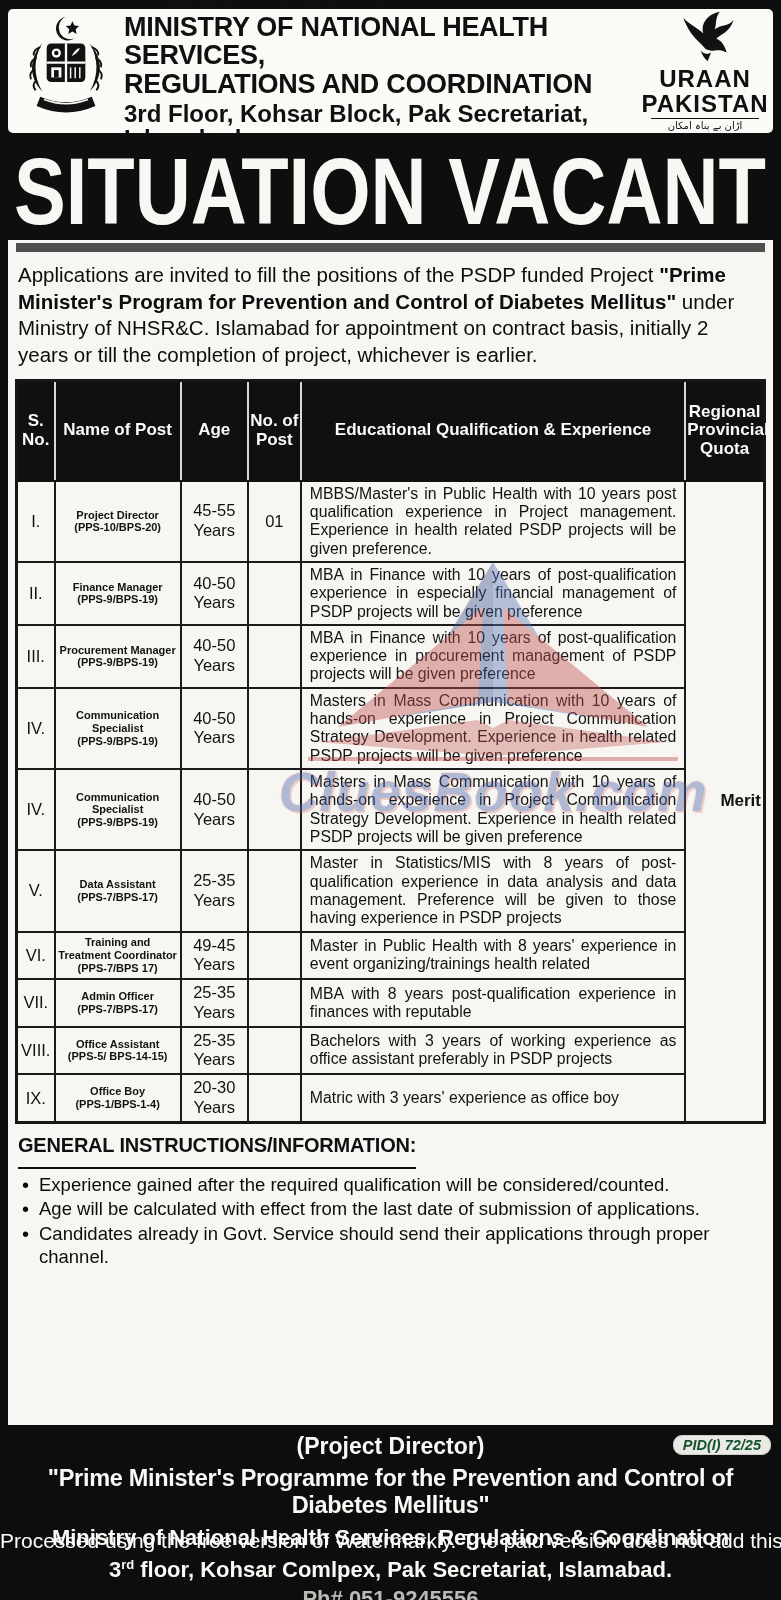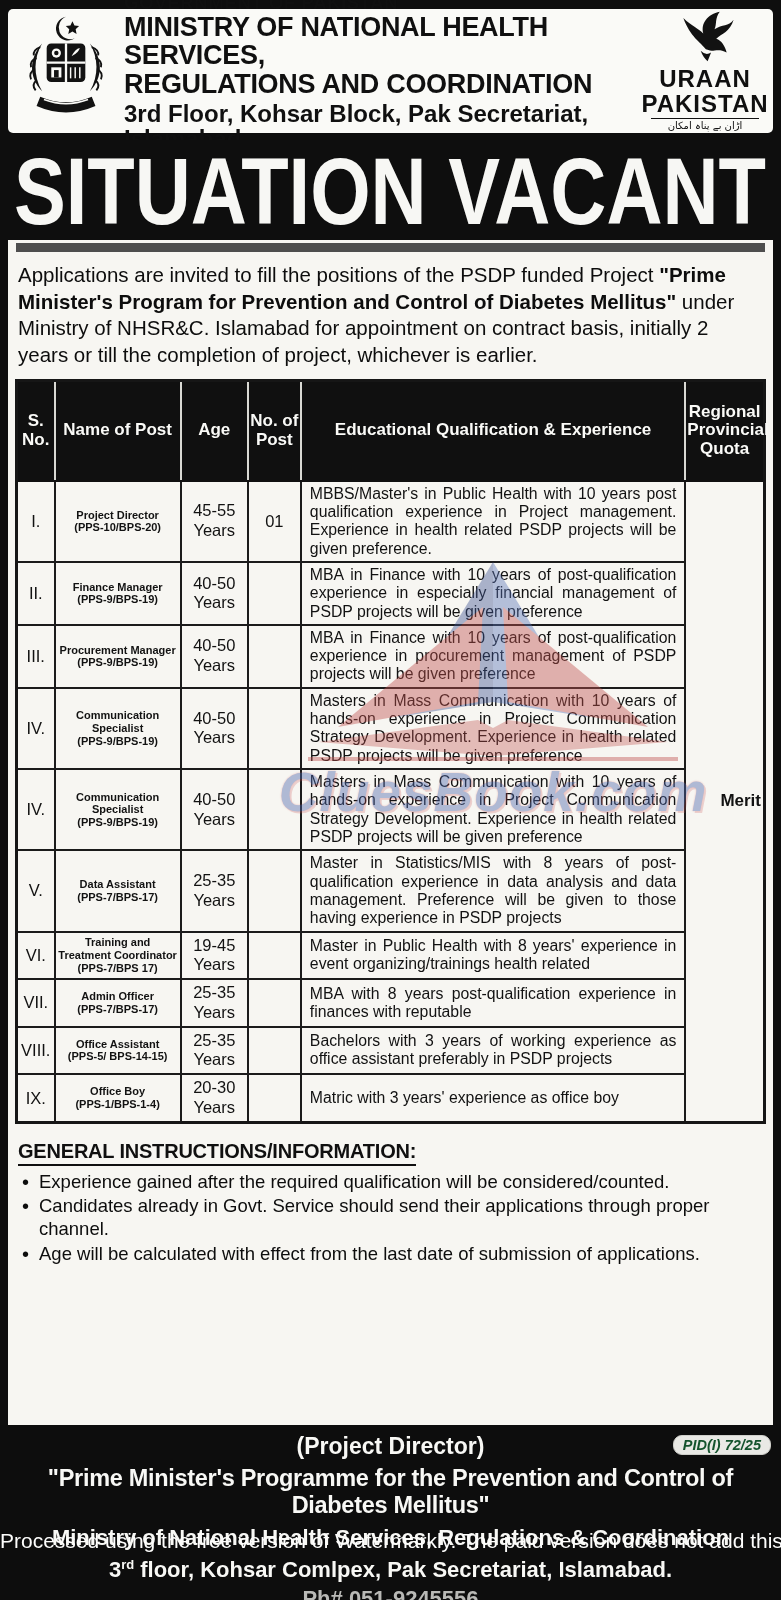--- a/index.html
+++ b/index.html
@@ -42,21 +42,21 @@
   td.sno{text-align:center;font-size:16.5px;}
   td.post{text-align:center;}
   .post-name,.post-scale{font-weight:bold;font-size:11px;line-height:1.16;}
   td.age{text-align:center;font-size:16.5px;line-height:1.2;}
   td.nop{text-align:center;font-size:16.5px;}
   td.qual{text-align:justify;padding:3px 8px;line-height:1.16;}
   td.quota-cell{text-align:right;font-weight:bold;font-size:17px;vertical-align:middle;}
 
   
   .sec-heading{display:inline-block;font-size:20px;font-weight:bold;border-bottom:2.5px solid #101010;
-               margin:16px 4px 5px;padding-bottom:1px;letter-spacing:-.2px;}
+               margin:10px 4px 5px;padding-bottom:10px;letter-spacing:-.2px;}
   ul.instr{list-style:none;margin:0 2px 0 4px;padding:0;}
   ul.instr li{position:relative;padding-left:21px;font-size:18.5px;line-height:1.22;
               margin-bottom:2px;color:#0d0d0d;}
   ul.instr li::before{content:"\2022";position:absolute;left:4px;top:-1px;font-size:20px;}
 
   
   .footer{position:absolute;top:1425px;left:0;right:0;bottom:0;background:#0d0d0d;color:#f8f8f5;
           text-align:center;}
   .pid-badge{position:absolute;top:10px;right:10px;background:#e9e9e5;color:#14532d;font-weight:bold;
              font-style:italic;font-size:14.5px;padding:1px 9px;border-radius:9px;
@@ -230,21 +230,21 @@
             <td class="age">25-35 Years</td>
             <td class="nop"></td>
             <td class="qual">Master in Statistics/MIS with 8 years of post-qualification experience in data analysis and data management. Preference will be given to those having experience in PSDP projects</td>
           </tr>
           <tr>
             <td class="sno">VI.</td>
             <td class="post">
               <div class="post-name">Training and Treatment Coordinator</div>
               <div class="post-scale">(PPS-7/BPS 17)</div>
             </td>
-            <td class="age">19-45 Years</td>
+            <td class="age">49-45 Years</td>
             <td class="nop"></td>
             <td class="qual">Master in Public Health with 8 years' experience in event organizing/trainings health related</td>
           </tr>
           <tr>
             <td class="sno">VII.</td>
             <td class="post">
               <div class="post-name">Admin Officer</div>
               <div class="post-scale">(PPS-7/BPS-17)</div>
             </td>
             <td class="age">25-35 Years</td>
@@ -270,22 +270,22 @@
             <td class="age">20-30 Years</td>
             <td class="nop"></td>
             <td class="qual">Matric with 3 years' experience as office boy</td>
           </tr>
         </tbody>
     </table>
 
     <div class="sec-heading">GENERAL INSTRUCTIONS/INFORMATION:</div>
     <ul class="instr">
         <li>Experience gained after the required qualification will be considered/counted.</li>
+        <li>Age will be calculated with effect from the last date of submission of applications.</li>
         <li>Candidates already in Govt. Service should send their applications through proper channel.</li>
-        <li>Age will be calculated with effect from the last date of submission of applications.</li>
       </ul>
 
     
     
   </div>
 
   <div class="wm-center">
     <svg width="430" height="210" viewBox="0 0 430 210">
       <g>
         <path d="M215 10 L120 165 L215 150 Z" fill="#3f5492"></path>

